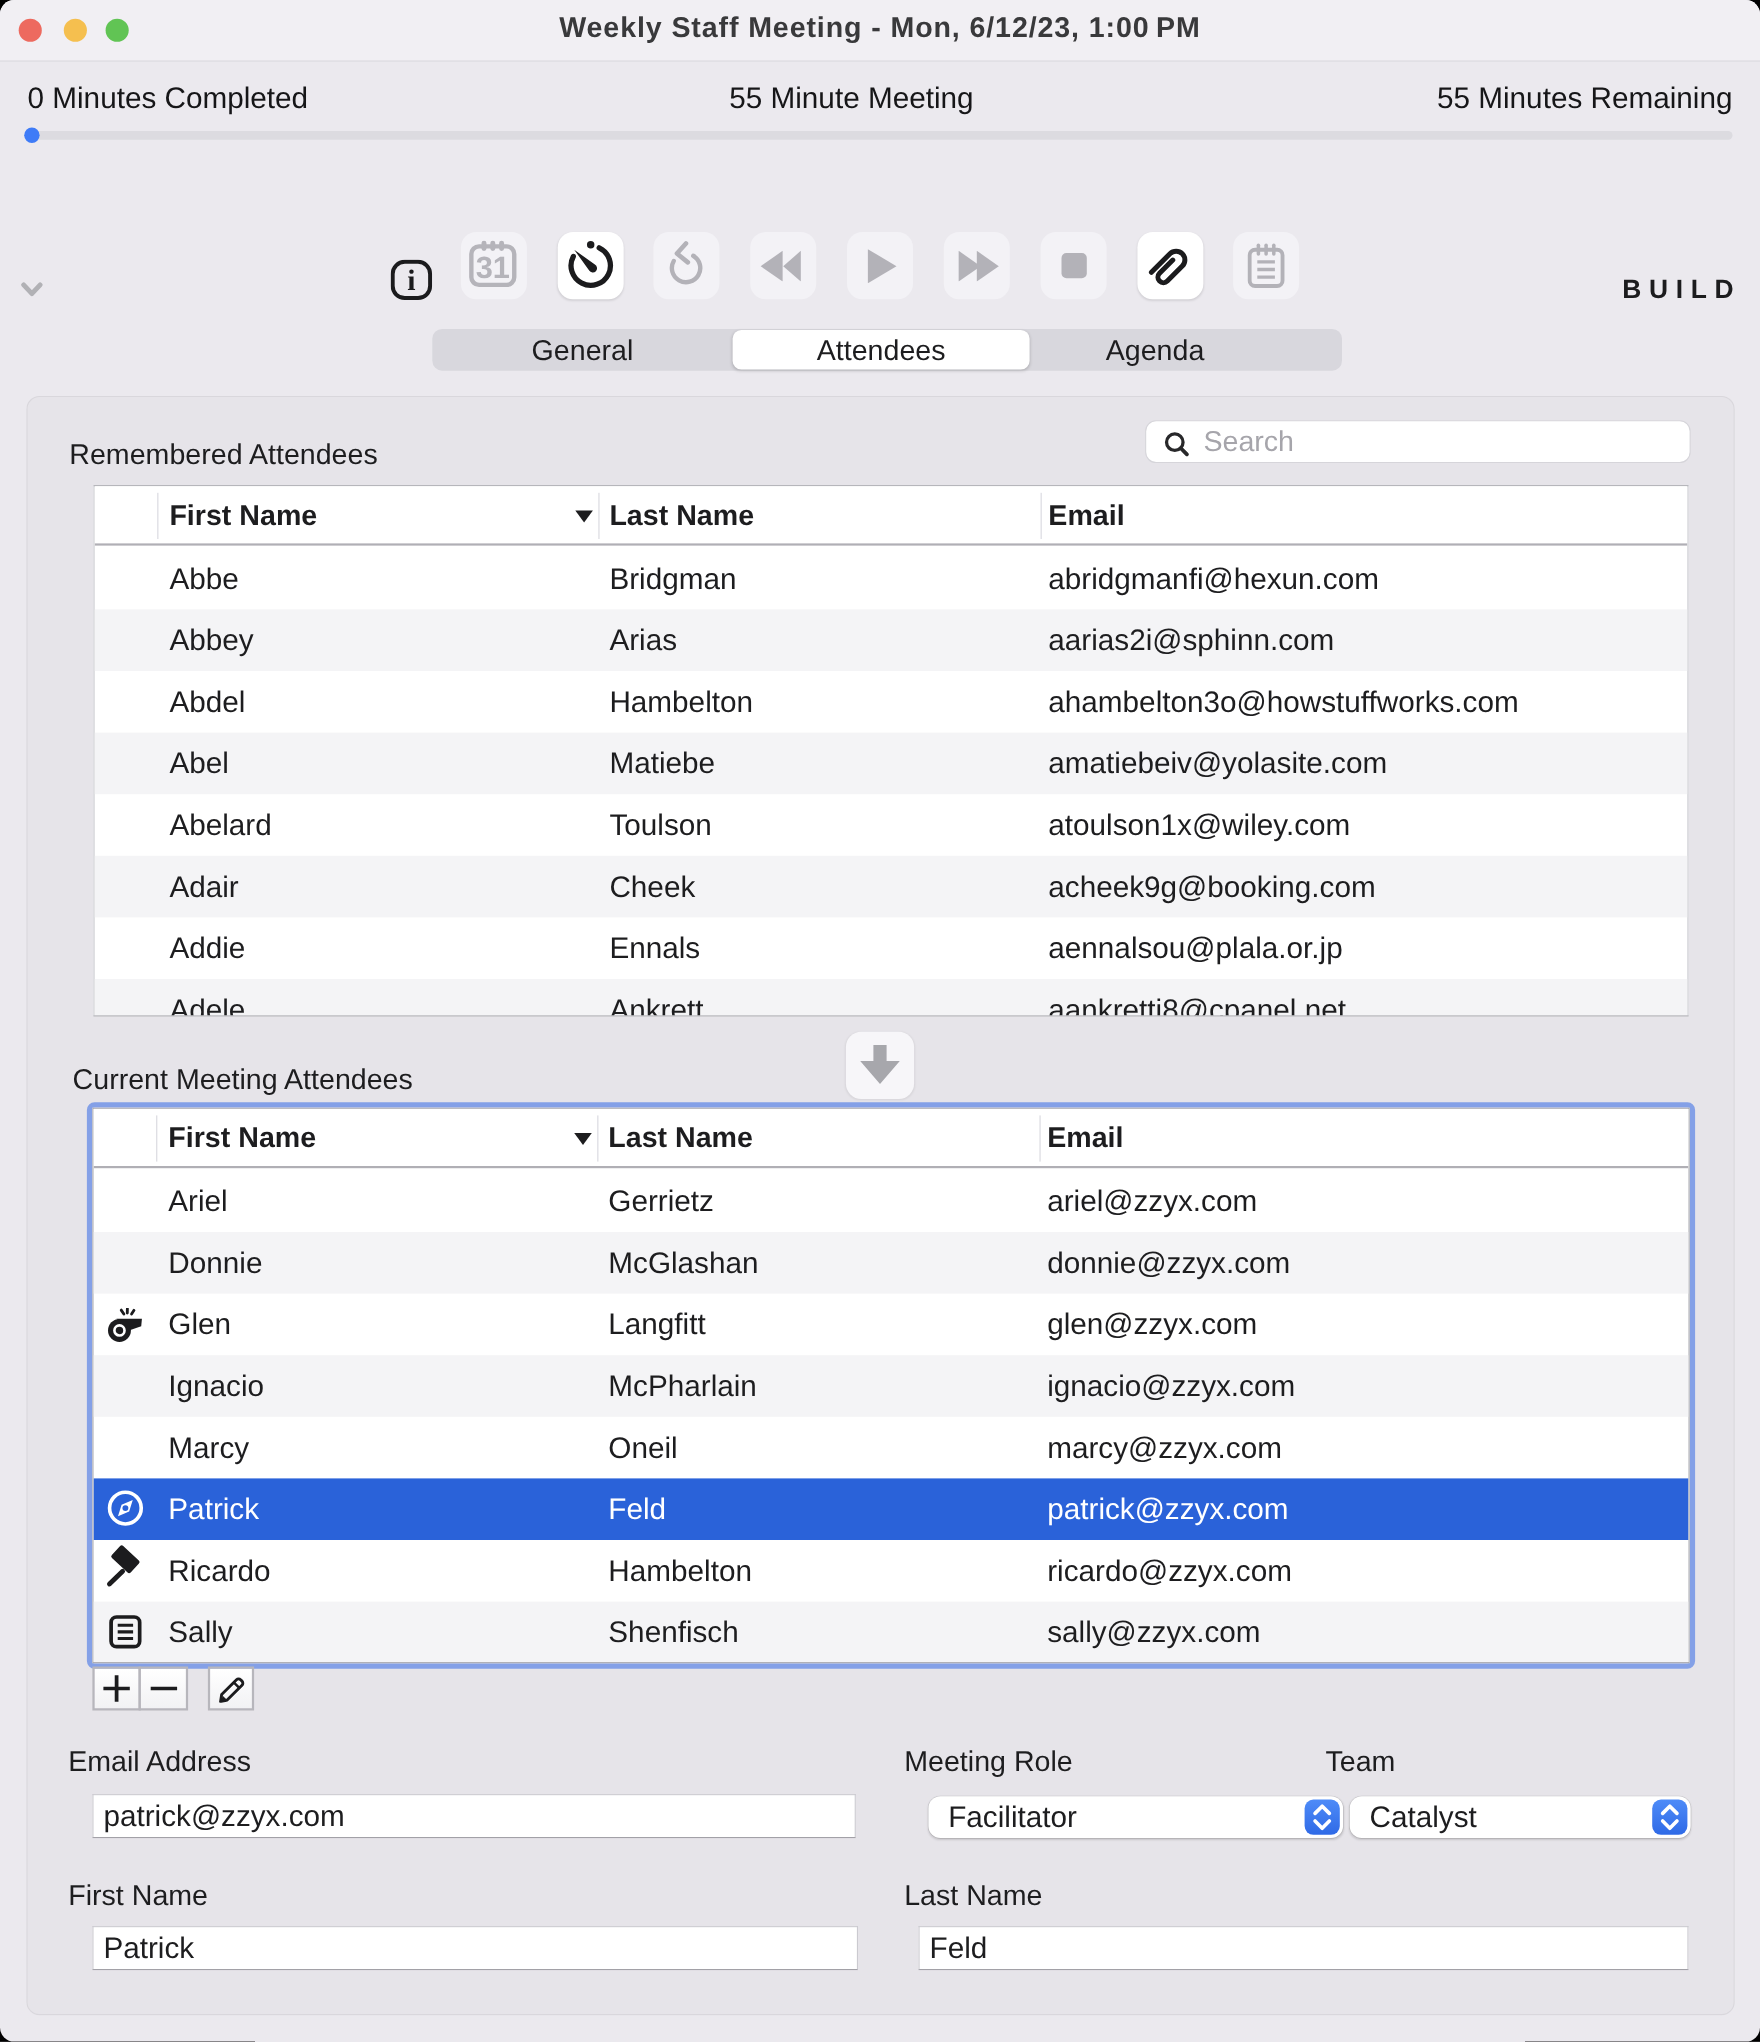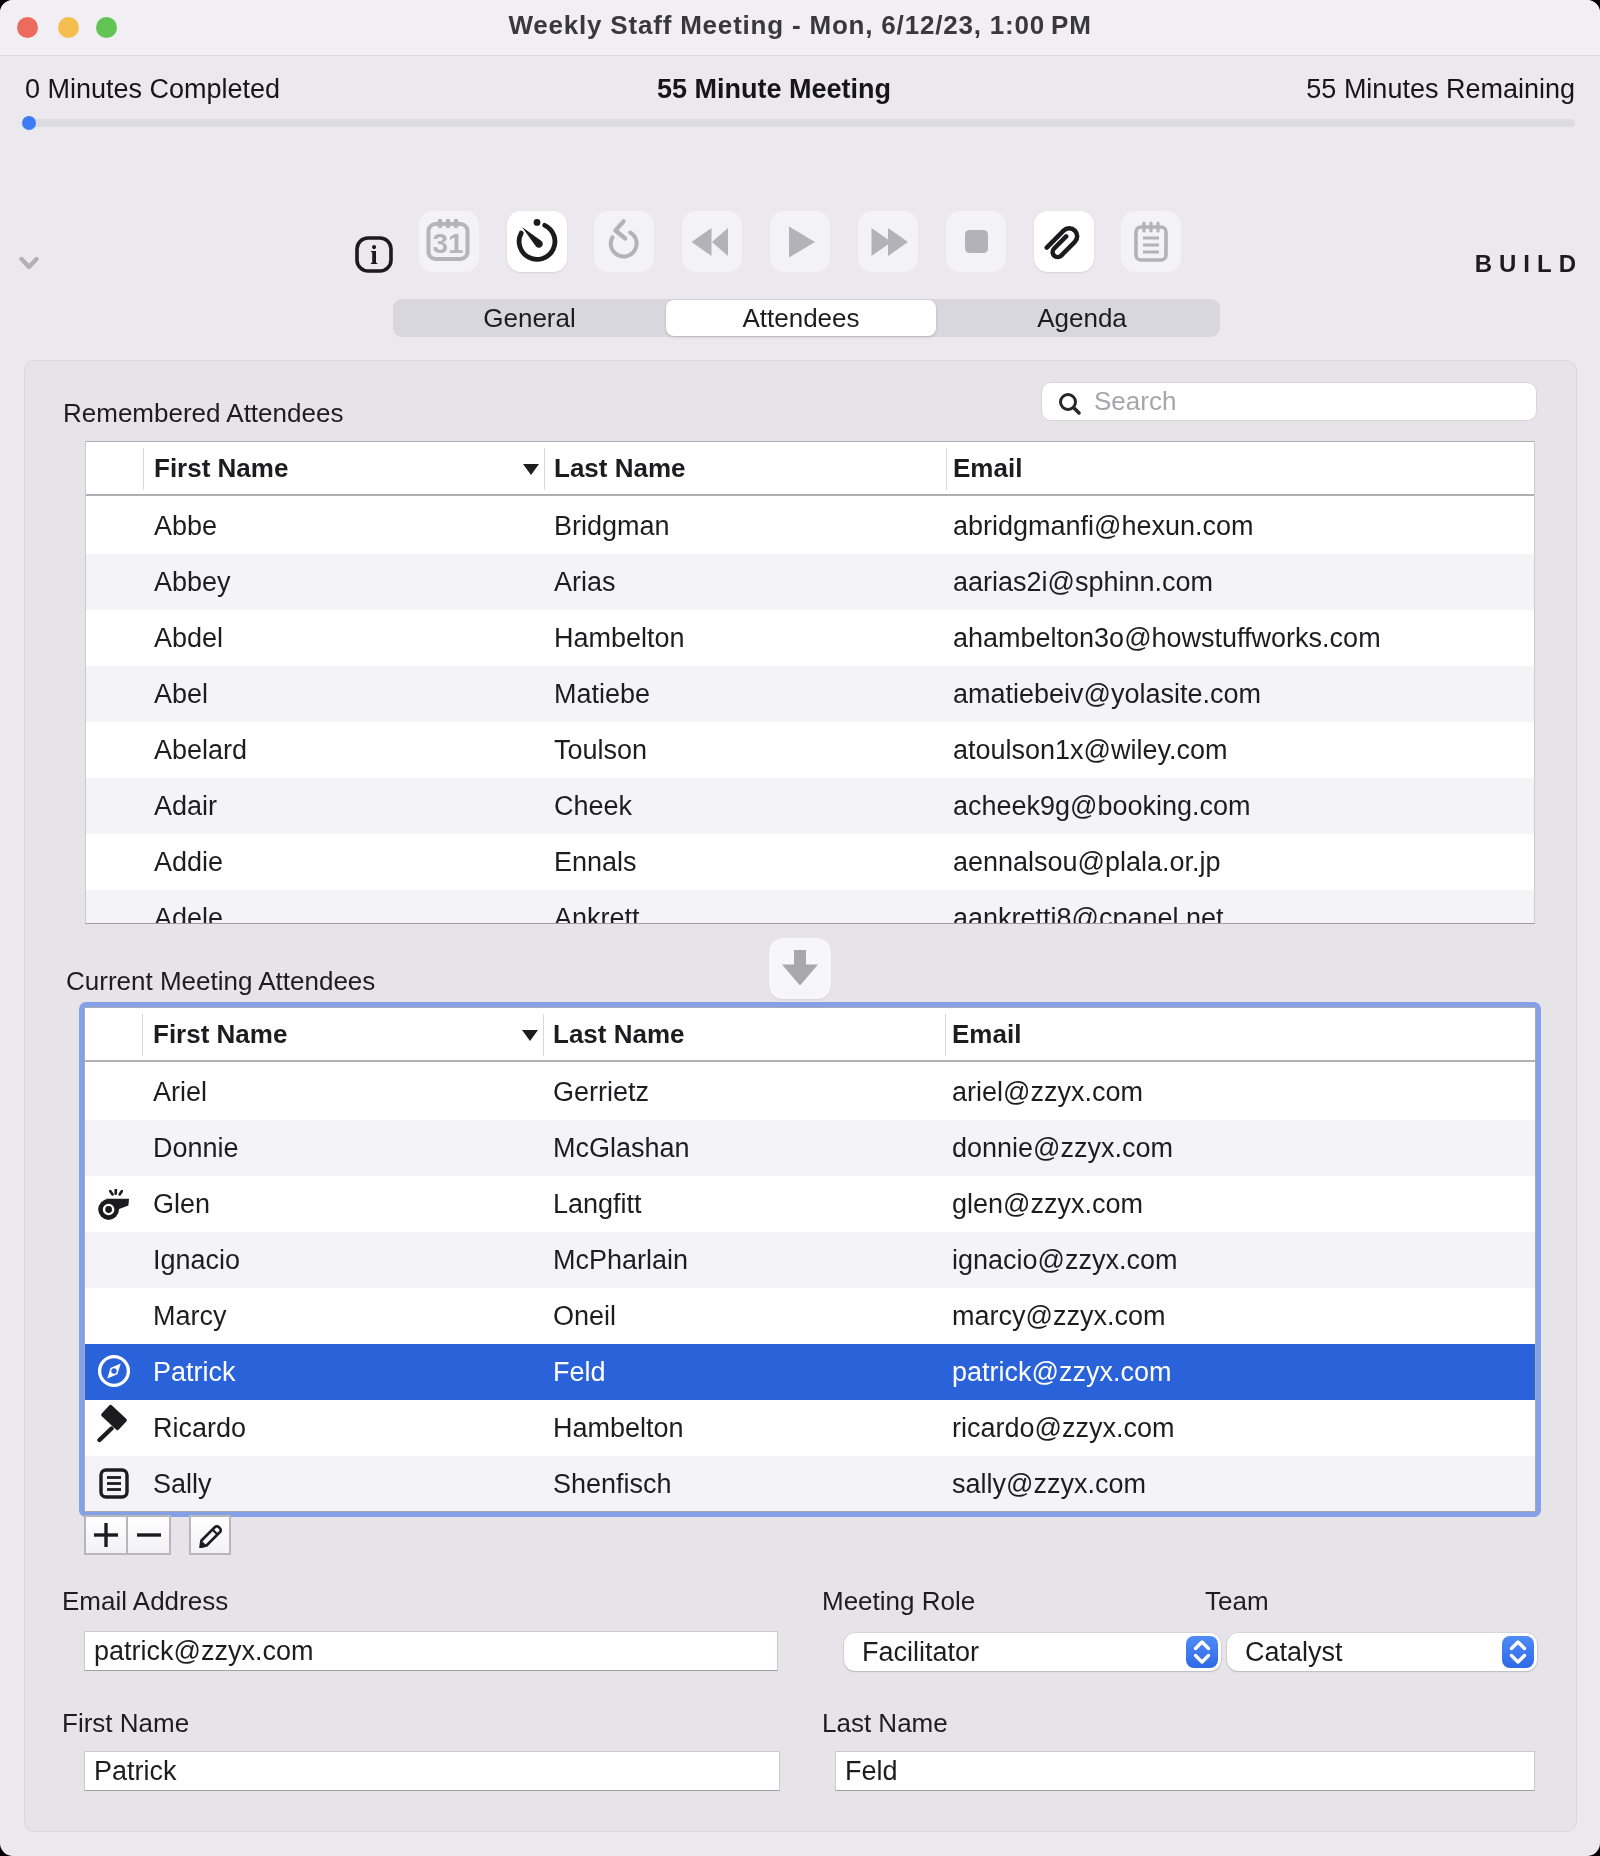--- a/index.html
+++ b/index.html
@@ -45,21 +45,21 @@
 <div class="win">
 
   <div class="titlebar">
     <div class="title">Weekly Staff Meeting - Mon, 6/12/23, 1:00 PM</div>
     <div class="light" style="left:17px; background:#ed6a5f;"></div>
     <div class="light" style="left:58px; background:#f5bf4f;"></div>
     <div class="light" style="left:96px; background:#61c454;"></div>
   </div>
 
   <div class="plabel" style="left:25px;">0 Minutes Completed</div>
-  <div class="plabel" style="left:0; width:1548px; text-align:center; font-weight:bold;">55 Minute Meeting</div>
+  <div class="plabel" style="left:0; width:1548px; text-align:center; font-weight:normal;">55 Minute Meeting</div>
   <div class="plabel" style="right:25px;">55 Minutes Remaining</div>
   <div class="track"></div>
   <div class="dot"></div>
 
   <div id="toolbar">
       <div class="tbtn" style="left:419px;" id="b-cal">
         <svg class="abs" style="left:0px; top:0px;" width="60" height="61" viewBox="0 0 60 61">
   <rect x="9.5" y="13" width="39" height="35" rx="7" fill="none" stroke="#b5b4ba" stroke-width="4"></rect>
   <g stroke="#b5b4ba" stroke-width="4.5" stroke-linecap="round">
             <line x1="21" y1="10" x2="21" y2="15"></line>
@@ -135,21 +135,21 @@
 <svg class="abs" style="left:19px; top:255px;" width="20" height="18" viewBox="0 0 20 18">
   <path d="M2.5 4 L10 12 L17.5 4" fill="none" stroke="#b1b1b5" stroke-width="4.4" stroke-linecap="round" stroke-linejoin="round"></path>
 </svg>
     </div>
   <div class="build">BUILD</div>
 
   <div class="seg">
     <div class="segsel"></div>
     <div class="segitem" style="left:0; width:273px;">General</div>
     <div class="segitem" style="left:273px; width:270px;">Attendees</div>
-    <div class="segitem" style="left:575px; width:228px;">Agenda</div>
+    <div class="segitem" style="left:543px; width:228px;">Agenda</div>
   </div>
 
   <div class="panel"></div>
   <div class="h2label" style="left:63px; top:398px;">Remembered Attendees</div>
   <div class="search">
     <svg class="abs" style="left:14px; top:7px;" width="28" height="28" viewBox="0 0 28 28">
       <circle cx="12" cy="12" r="7.5" fill="none" stroke="#28282a" stroke-width="3"></circle>
       <line x1="17.5" y1="17.5" x2="23" y2="23" stroke="#28282a" stroke-width="3.5" stroke-linecap="round"></line>
     </svg>
     <div class="abs" style="left:52px; top:0; height:37px; line-height:37px; font-size:26px; color:#a6a5ab;">Search</div>

